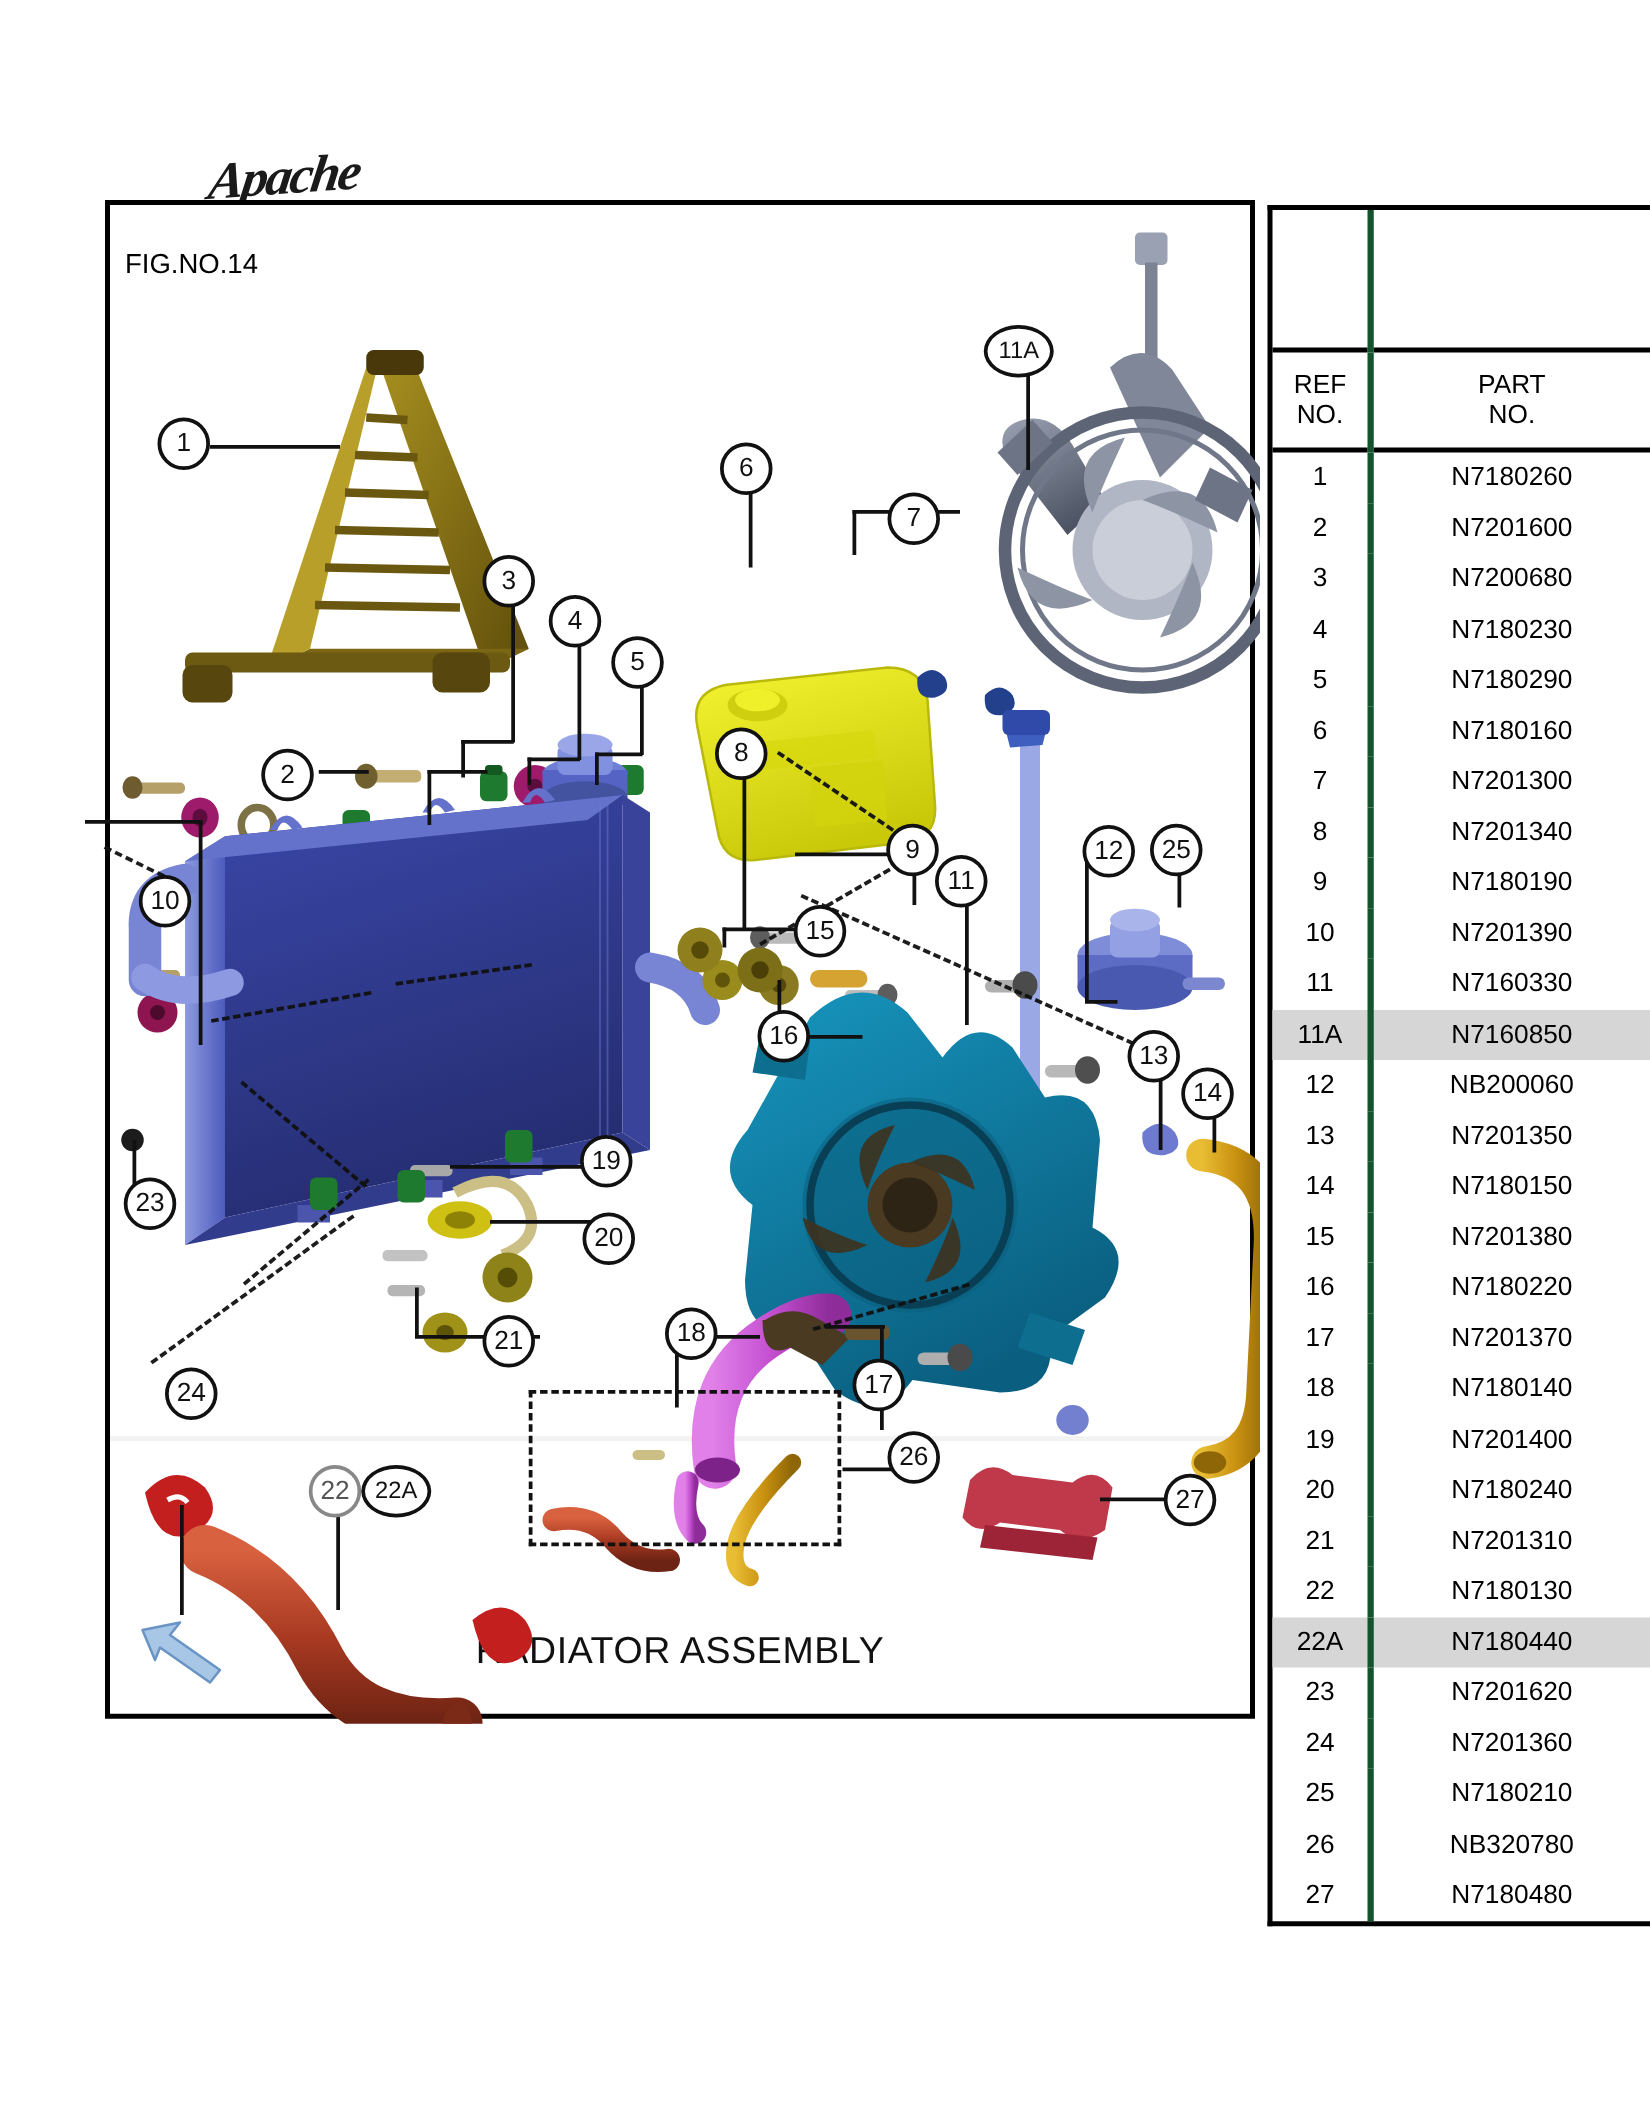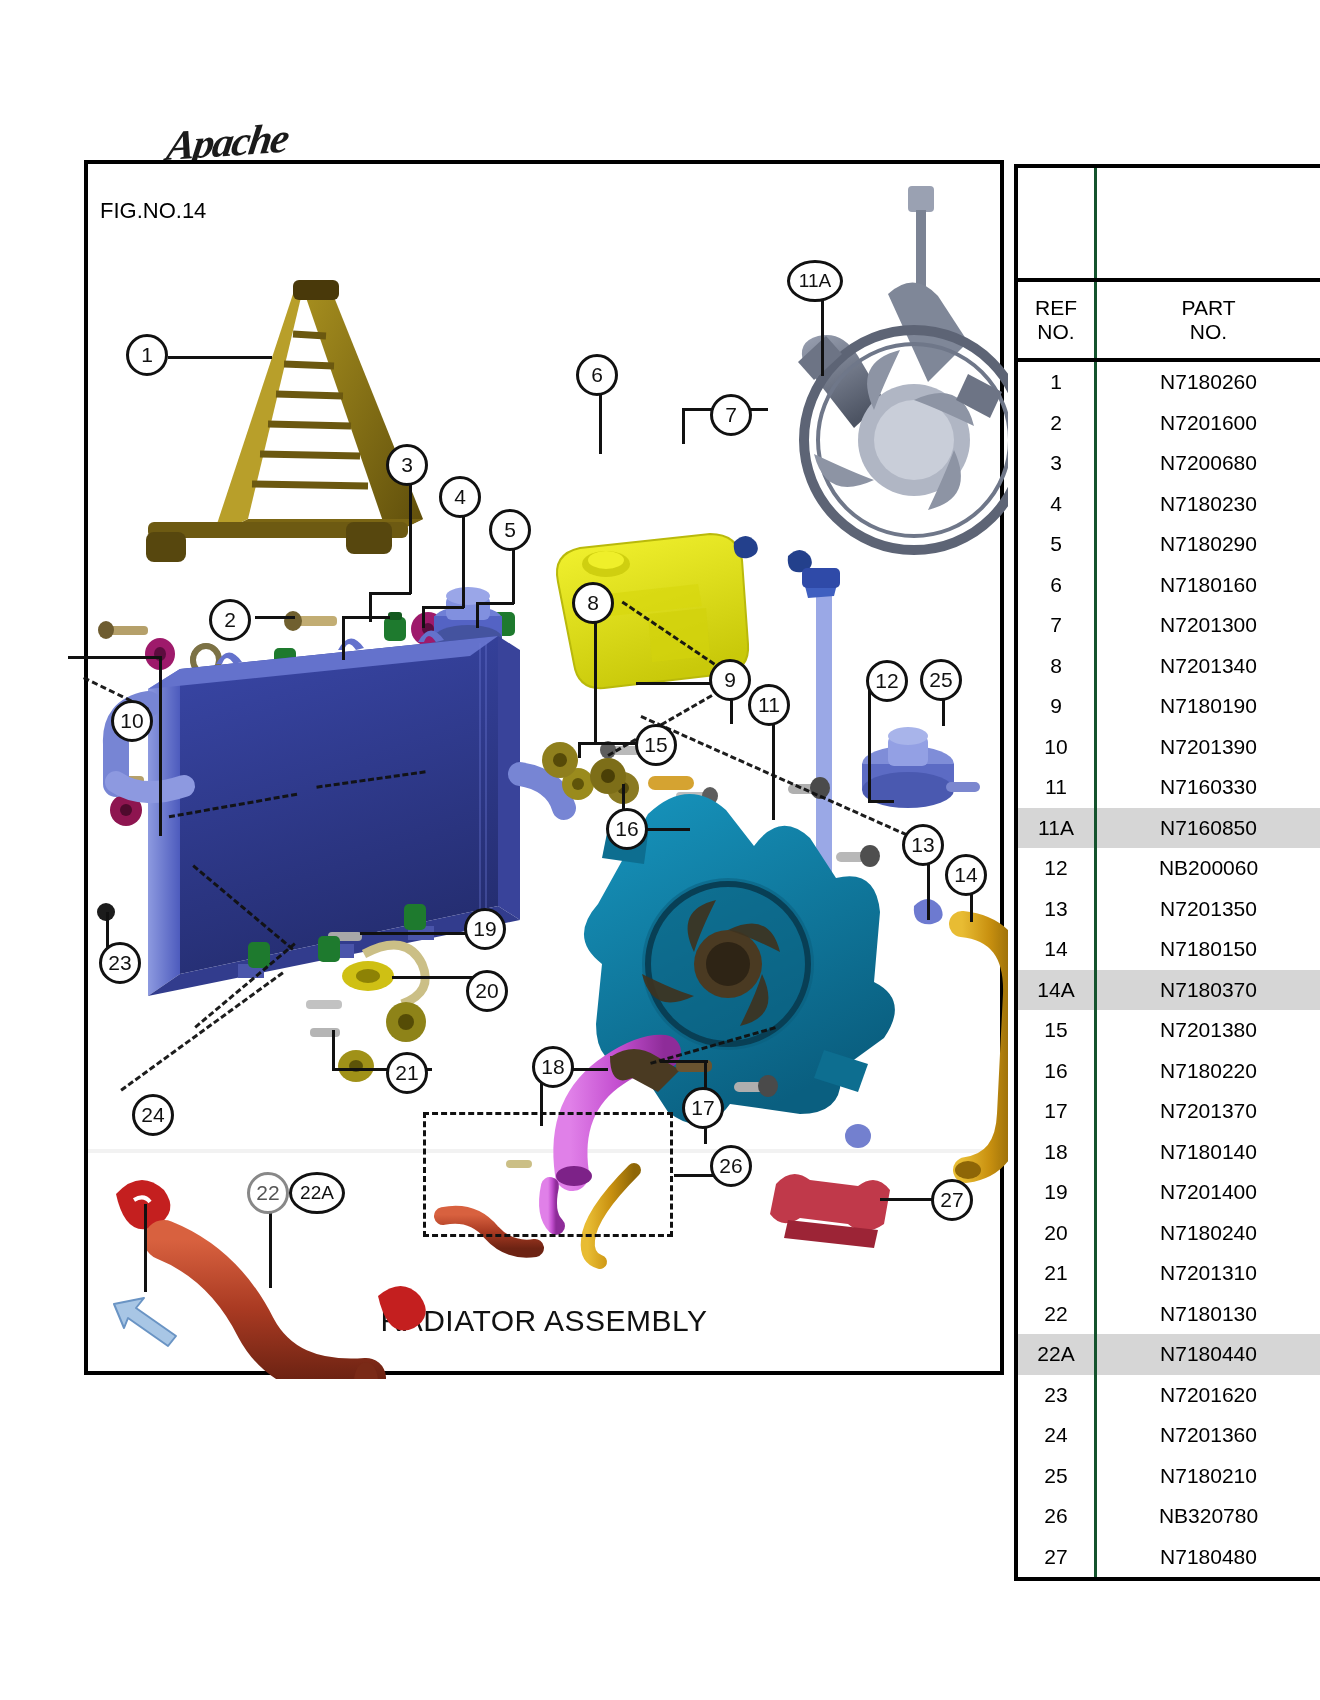--- a/index.html
+++ b/index.html
@@ -46,21 +46,21 @@
   
   .part{position:absolute;z-index:10;}
 
   
   #parts-table{position:absolute;left:1014px;top:164px;width:306px;border:4px solid #000;border-right:none;
     box-sizing:border-box;background:#fff;}
   #parts-table table{border-collapse:collapse;width:100%;}
   #parts-table td,#parts-table th{font-size:21px;color:#000;text-align:center;font-weight:normal;padding:0;}
   .hdr-blank{height:110px;border-bottom:4px solid #000;}
   .hdr-cell{height:76px;border-bottom:4px solid #000;line-height:1.12;font-size:23px;}
-  .col-ref{width:76px;border-right:3px solid #14532d;}
+  .col-ref{width:76px;border-right:5px solid #14532d;}
   .row td{height:40.5px;}
   .row.shaded td{background:#d6d6d6;}
 </style>
 </head>
 <body>
 
 <div id="logo">
   <div class="swoosh"></div>
   <div class="apache">Apache</div>
   <div class="rr">RR</div>
@@ -518,24 +518,20 @@
           <td>NB200060</td>
         </tr>
         <tr class="row">
           <td class="col-ref">13</td>
           <td>N7201350</td>
         </tr>
         <tr class="row">
           <td class="col-ref">14</td>
           <td>N7180150</td>
         </tr>
-        <tr class="row shaded">
-          <td class="col-ref">14A</td>
-          <td>N7180370</td>
-        </tr>
         <tr class="row">
           <td class="col-ref">15</td>
           <td>N7201380</td>
         </tr>
         <tr class="row">
           <td class="col-ref">16</td>
           <td>N7180220</td>
         </tr>
         <tr class="row">
           <td class="col-ref">17</td>

